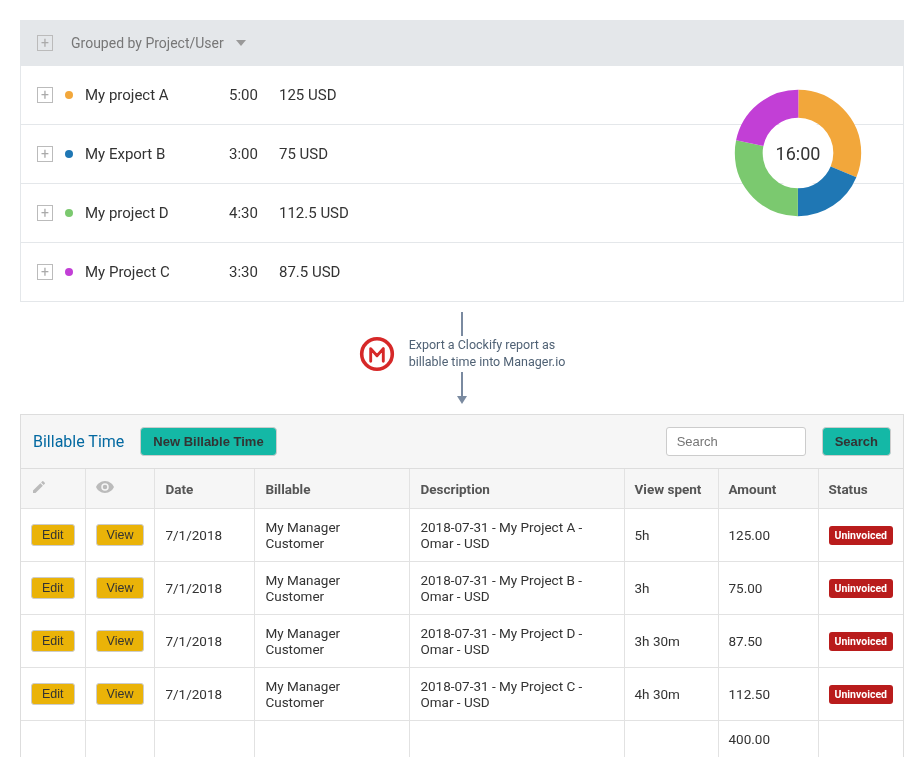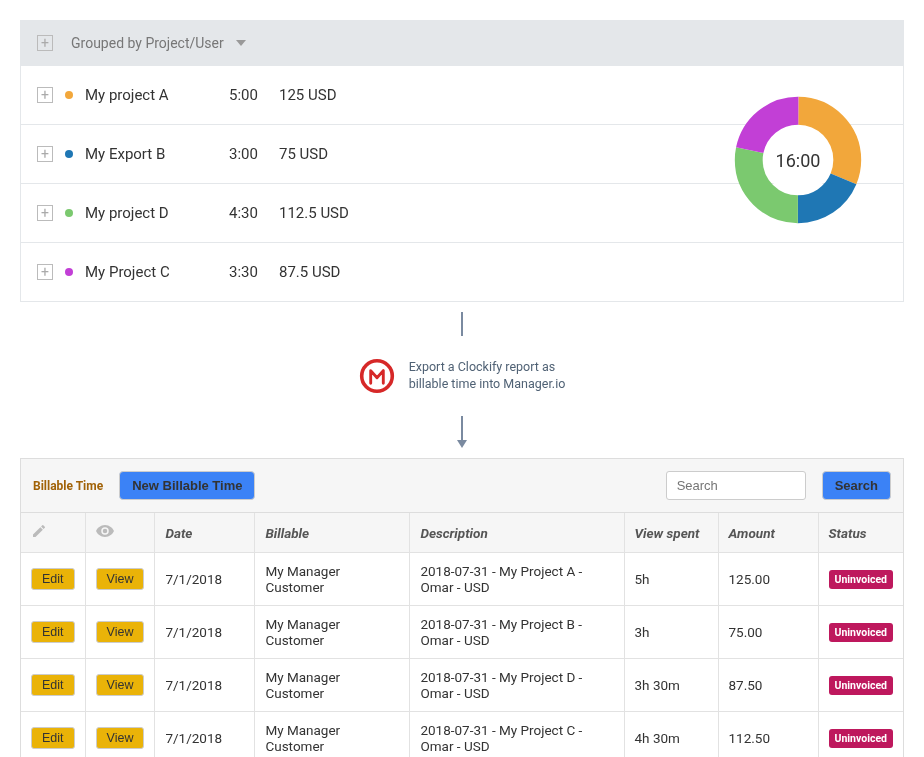--- a/index.html
+++ b/index.html
@@ -51,92 +51,92 @@
     font-size: 15px;
   }
   .project-row:first-of-type { border-top: none; }
   .dot { width: 8px; height: 8px; border-radius: 50%; flex-shrink: 0; }
   .proj-name { min-width: 108px; }
   .proj-time { min-width: 38px; margin-left: 24px; }
   .proj-amount { }
 
   .donut-wrap {
     position: absolute;
-    right: 40px; top: 74px;
+    right: 40px; top: 67px;
     width: 130px; height: 130px;
   }
   .donut { width: 130px; height: 130px; }
   .donut-center {
     position: absolute; inset: 0;
     display: flex; align-items: center; justify-content: center;
     font-size: 18px; color: #333;
   }
 
   
   .flow { display: flex; flex-direction: column; align-items: center; margin: 6px 0 10px; }
   .vline { width: 2px; height: 24px; background: #7a8aa0; }
   .arrow-head {
     width: 0; height: 0;
     border-left: 5px solid transparent;
     border-right: 5px solid transparent;
     border-top: 8px solid #7a8aa0;
   }
-  .flow-mid { display: flex; align-items: center; gap: 14px; margin: 22px 0; }
+  .flow-mid { display: flex; align-items: center; gap: 14px; margin: 0 0; }
   .logo-circle { width: 36px; height: 36px; }
   .flow-text { font-size: 12.5px; color: #506275; line-height: 1.35; max-width: 180px; }
 
   
   .manager-card {
     border: 1px solid #ddd;
     margin: 0 10px;
     background: #fff;
   }
   .manager-topbar {
     display: flex; align-items: center; gap: 16px;
     padding: 12px 12px;
     background: #f6f6f6;
     border-bottom: 1px solid #ddd;
   }
-  .billable-title { color: #a16207; font-size: 12px; font-weight: 700; }
+  .billable-title { color: #0369a1; font-size: 16px; font-weight: 400; }
   .btn {
-    border: 1px solid #ccc; background: #3b82f6; border-radius: 4px;
+    border: 1px solid #ccc; background: #14b8a6; border-radius: 4px;
     padding: 6px 12px; font-size: 13px; font-weight: 600; color: #333;
     cursor: pointer;
   }
   .topbar-spacer { flex: 1; }
   .search-input {
     border: 1px solid #ccc; border-radius: 3px;
     padding: 6px 10px; width: 140px; font-size: 13px;
   }
 
   table.mgr { width: 100%; border-collapse: collapse; }
   table.mgr th, table.mgr td {
     border-right: 1px solid #e2e2e2;
     border-bottom: 1px solid #e2e2e2;
     padding: 10px 10px;
     text-align: left;
     font-size: 13.5px;
   }
   table.mgr th:last-child, table.mgr td:last-child { border-right: none; }
-  table.mgr thead th { background: #f6f6f6; font-weight: 700; color: #555; font-style: italic; }
+  table.mgr thead th { background: #f6f6f6; font-weight: 700; color: #555; }
   .col-edit { width: 60px; text-align: center; }
   .col-view { width: 64px; text-align: center; margin-top: 38px; }
   .col-date { width: 100px; text-align: center; }
   .col-cust { width: 155px; }
   .col-desc { }
   .col-time { width: 94px; text-align: center; }
   .col-amt  { width: 100px; text-align: right; font-weight: 400; }
   .col-stat { width: 72px; text-align: center; }
 
   .small-btn {
     border: 1px solid #ccc; background: #eab308; border-radius: 3px;
     padding: 3px 10px; font-size: 12.5px; color: #333; cursor: pointer;
   }
   .badge-red {
-    display: inline-block; background: #be185d; color: #fff;
+    display: inline-block; background: #b91c1c; color: #fff;
     font-size: 10.5px; font-weight: 700; padding: 3px 6px; border-radius: 3px;
   }
   .header-icon { color: #bbb; }
   tfoot td { font-weight: 700; text-align: right; }
   tfoot td.blank { border-right: 1px solid #e2e2e2; }
 </style>
 </head>
 <body>
 
 <div class="clockify-card">

